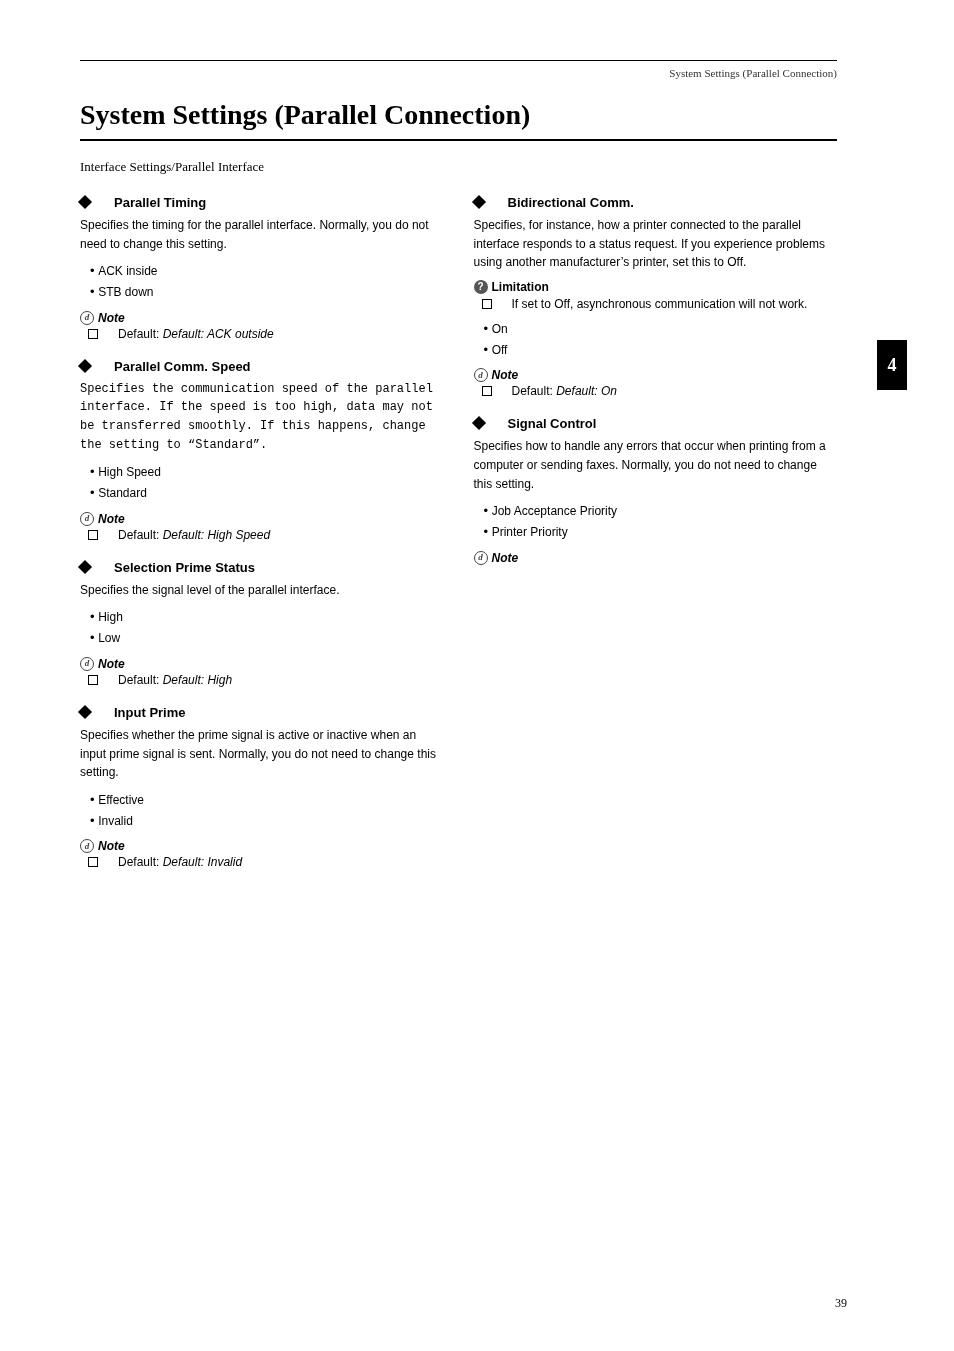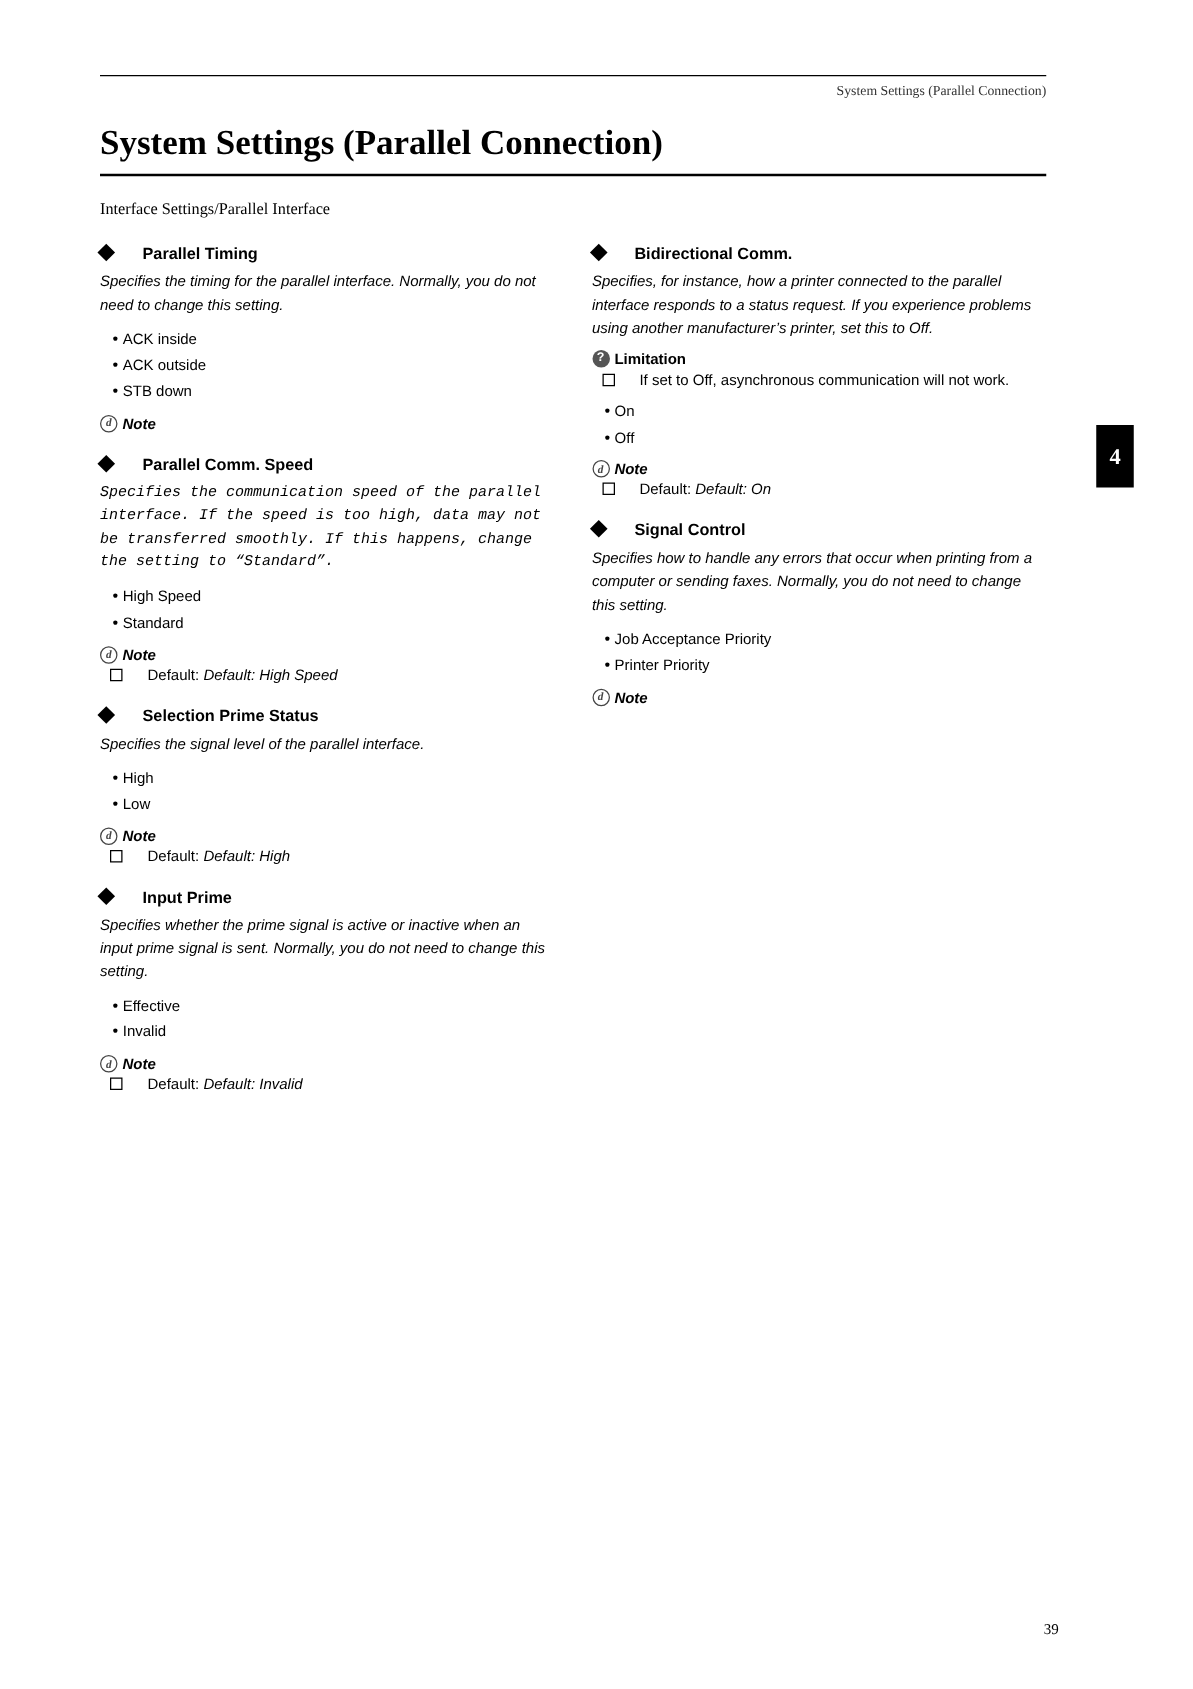--- a/index.html
+++ b/index.html
@@ -69,21 +69,20 @@
       margin-right: 4px;
       margin-top: 2px;
       flex-shrink: 0;
     }
     .section-body {
       font-size: 12.5px;
       line-height: 1.55;
       margin-bottom: 8px;
       font-family: 'Helvetica Neue', Helvetica, Arial, sans-serif;
       font-size: 12px;
-      font-style: italic;
     }
     .bullet-list {
       list-style: none;
       margin-left: 10px;
       margin-bottom: 8px;
     }
     .bullet-list li {
       font-size: 12px;
       line-height: 1.6;
       font-family: 'Helvetica Neue', Helvetica, Arial, sans-serif;
@@ -217,29 +216,34 @@
     <div class="left-col">
 
       <div class="section">
         <div class="section-title">
           <span class="diamond"></span>
           <span class="section-title-text">Parallel Timing</span>
         </div>
         <div class="section-body">Specifies the timing for the parallel interface. Normally, you do not need to change this setting.</div>
         <ul class="bullet-list">
           <li>ACK inside</li>
-          <li>ACK outside</li>
           <li>STB down</li>
         </ul>
         <div class="note-block">
           <div class="note-title">
             <span class="note-icon" style="font-style: italic; font-weight: bold; font-size: 9px; color: rgb(68, 68, 68); border: 1.5px solid rgb(68, 68, 68); border-radius: 50%; width: 14px; height: 14px; display: inline-flex; align-items: center; justify-content: center;">
                 <i style="font-style:italic;font-family:serif;">d</i>
               </span>
             <span>Note</span>
+          </div>
+          <div class="note-content">
+            <div class="checkbox-item">
+              <span class="checkbox-square"></span>
+              <span>Default: <span class="default-value">Default: ACK outside</span></span>
+            </div>
           </div>
         </div>
       </div>
 
       <div class="section">
         <div class="section-title">
           <span class="diamond"></span>
           <span class="section-title-text">Parallel Comm. Speed</span>
         </div>
         <div class="section-body mono-text">Specifies the communication speed of the parallel interface. If the speed is too high, data may not be transferred smoothly. If this happens, change the setting to “Standard”.</div>

